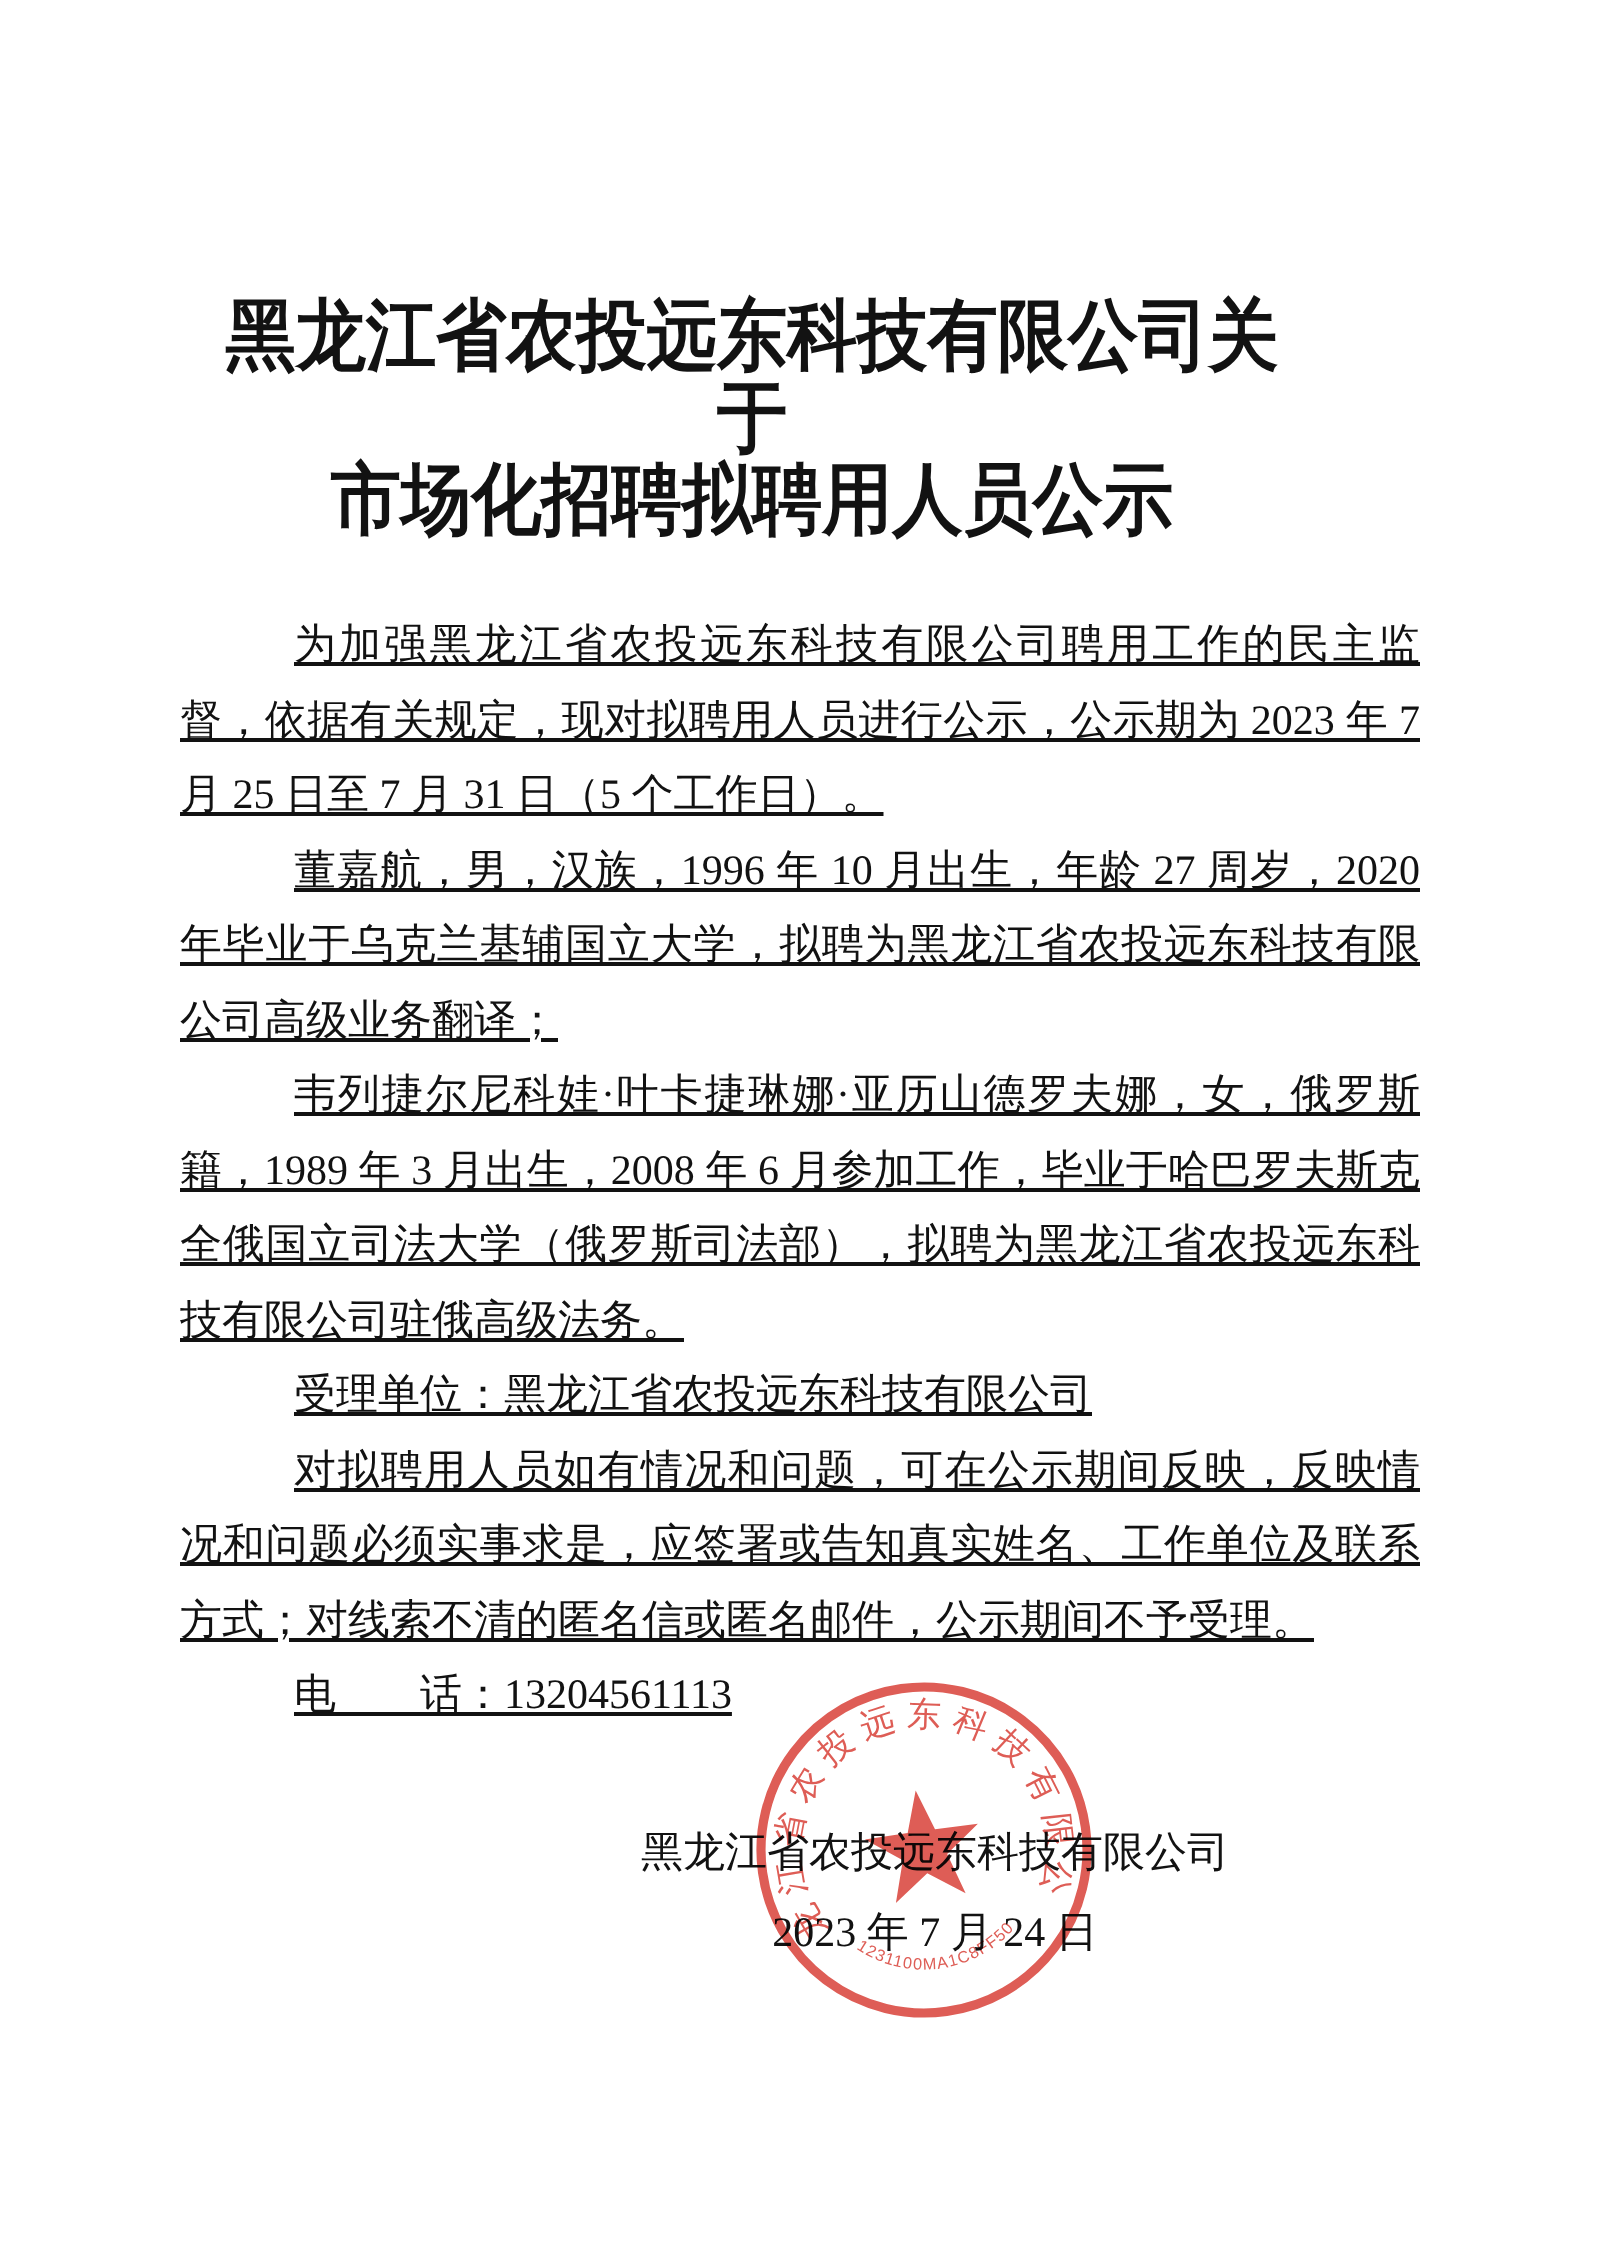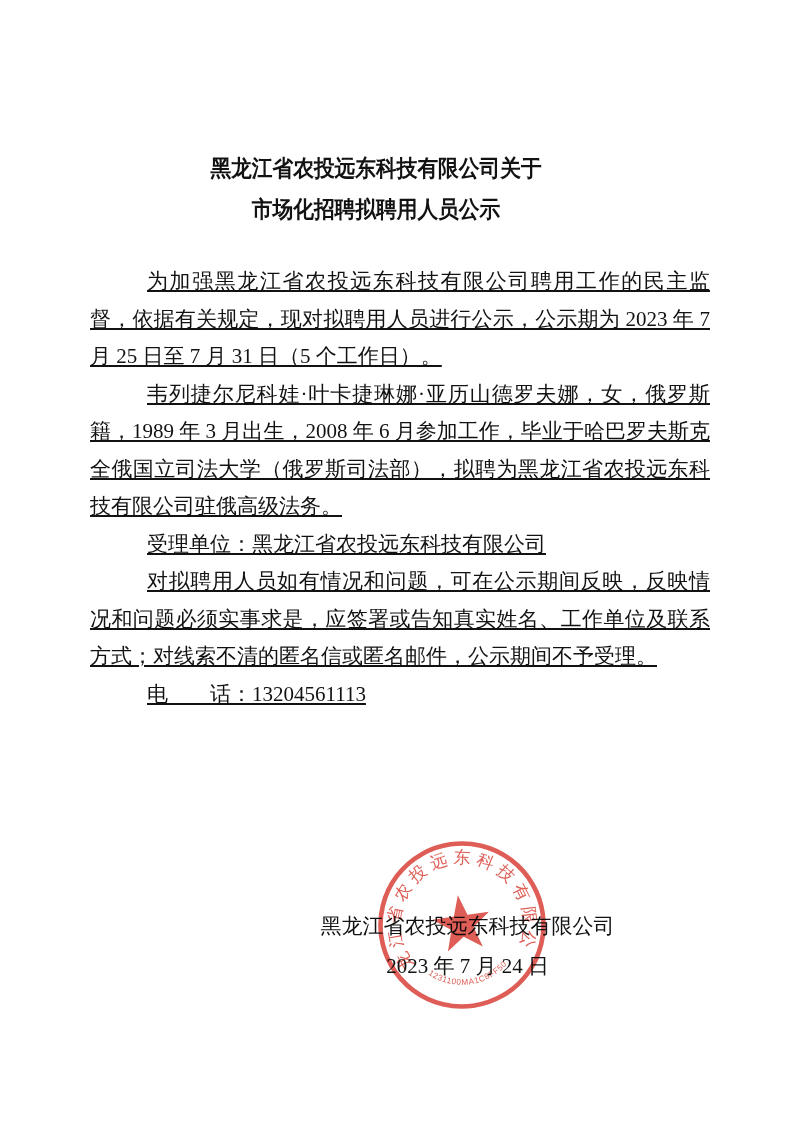--- a/index.html
+++ b/index.html
@@ -11,21 +11,21 @@
     position: relative;
     overflow: hidden;
   }
   .doc { position: absolute; inset: 0; }
 
   .title {
     margin: 148px 90px 0;
     position: relative; left: -24px;
     text-align: center;
     font-weight: bold;
-    font-size: 23px;
+    font-size: 39px;
     line-height: 41px;
   }
   .title .title-line { display: block; transform: scaleX(0.9); transform-origin: 50% 50%; }
 
   .content {
     margin: 33px 90px 0;
     font-size: 21px;
     line-height: 37.5px;
     text-align: justify;
     text-decoration: underline;
@@ -57,20 +57,21 @@
 
 <div class="doc">
 
   <h1 class="title">
     <span class="title-line">黑龙江省农投远东科技有限公司关于</span>
     <span class="title-line">市场化招聘拟聘用人员公示</span>
   </h1>
 
   <div class="content">
     <p class="indent">为加强黑龙江省农投远东科技有限公司聘用工作的民主监督，依据有关规定，现对拟聘用人员进行公示，公示期为 2023 年 7 月 25 日至 7 月 31 日（5 个工作日）。</p>
+    <p class="indent">董嘉航，男，汉族，1996 年 10 月出生，年龄 27 周岁，2020 年毕业于乌克兰基辅国立大学，拟聘为黑龙江省农投远东科技有限公司高级业务翻译；</p>
     <p class="indent">韦列捷尔尼科娃·叶卡捷琳娜·亚历山德罗夫娜，女，俄罗斯籍，1989 年 3 月出生，2008 年 6 月参加工作，毕业于哈巴罗夫斯克全俄国立司法大学（俄罗斯司法部），拟聘为黑龙江省农投远东科技有限公司驻俄高级法务。</p>
     <p class="indent">受理单位：黑龙江省农投远东科技有限公司</p>
     <p class="indent">对拟聘用人员如有情况和问题，可在公示期间反映，反映情况和问题必须实事求是，应签署或告知真实姓名、工作单位及联系方式；对线索不清的匿名信或匿名邮件，公示期间不予受理。</p>
     <p class="indent">电　　话：13204561113</p>
   </div>
 
   <div class="signature">
     <div class="sig-line">黑龙江省农投远东科技有限公司</div>
     <div class="sig-line">2023 年 7 月 24 日</div>
   </div>

